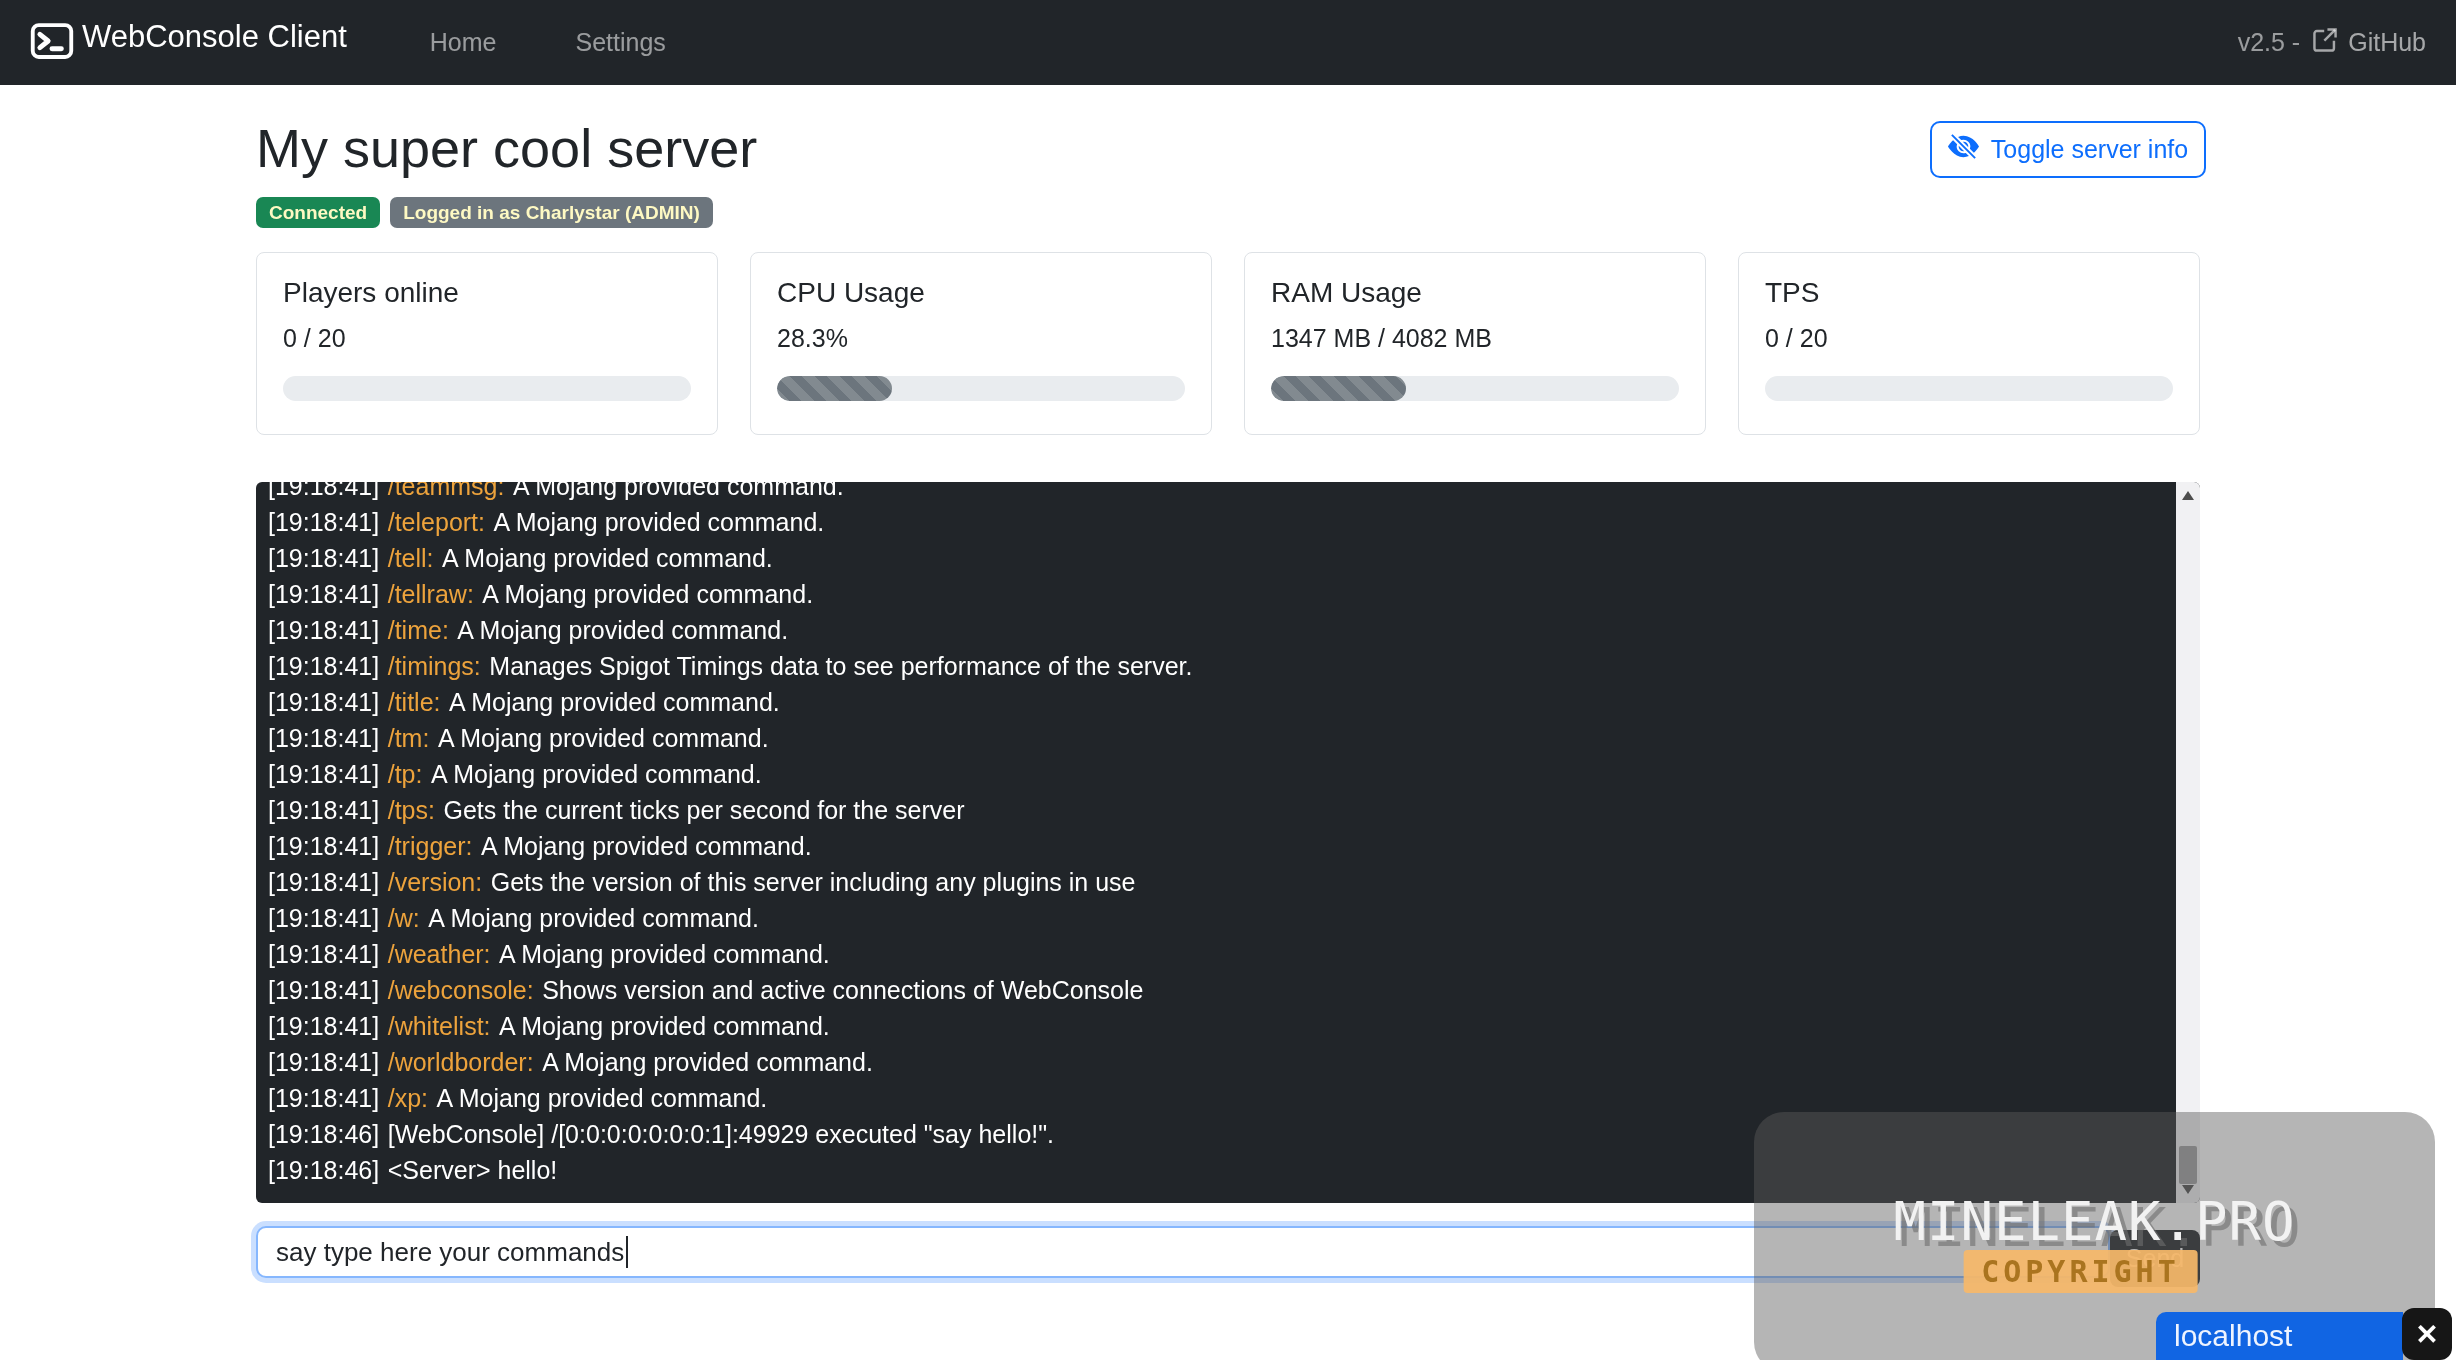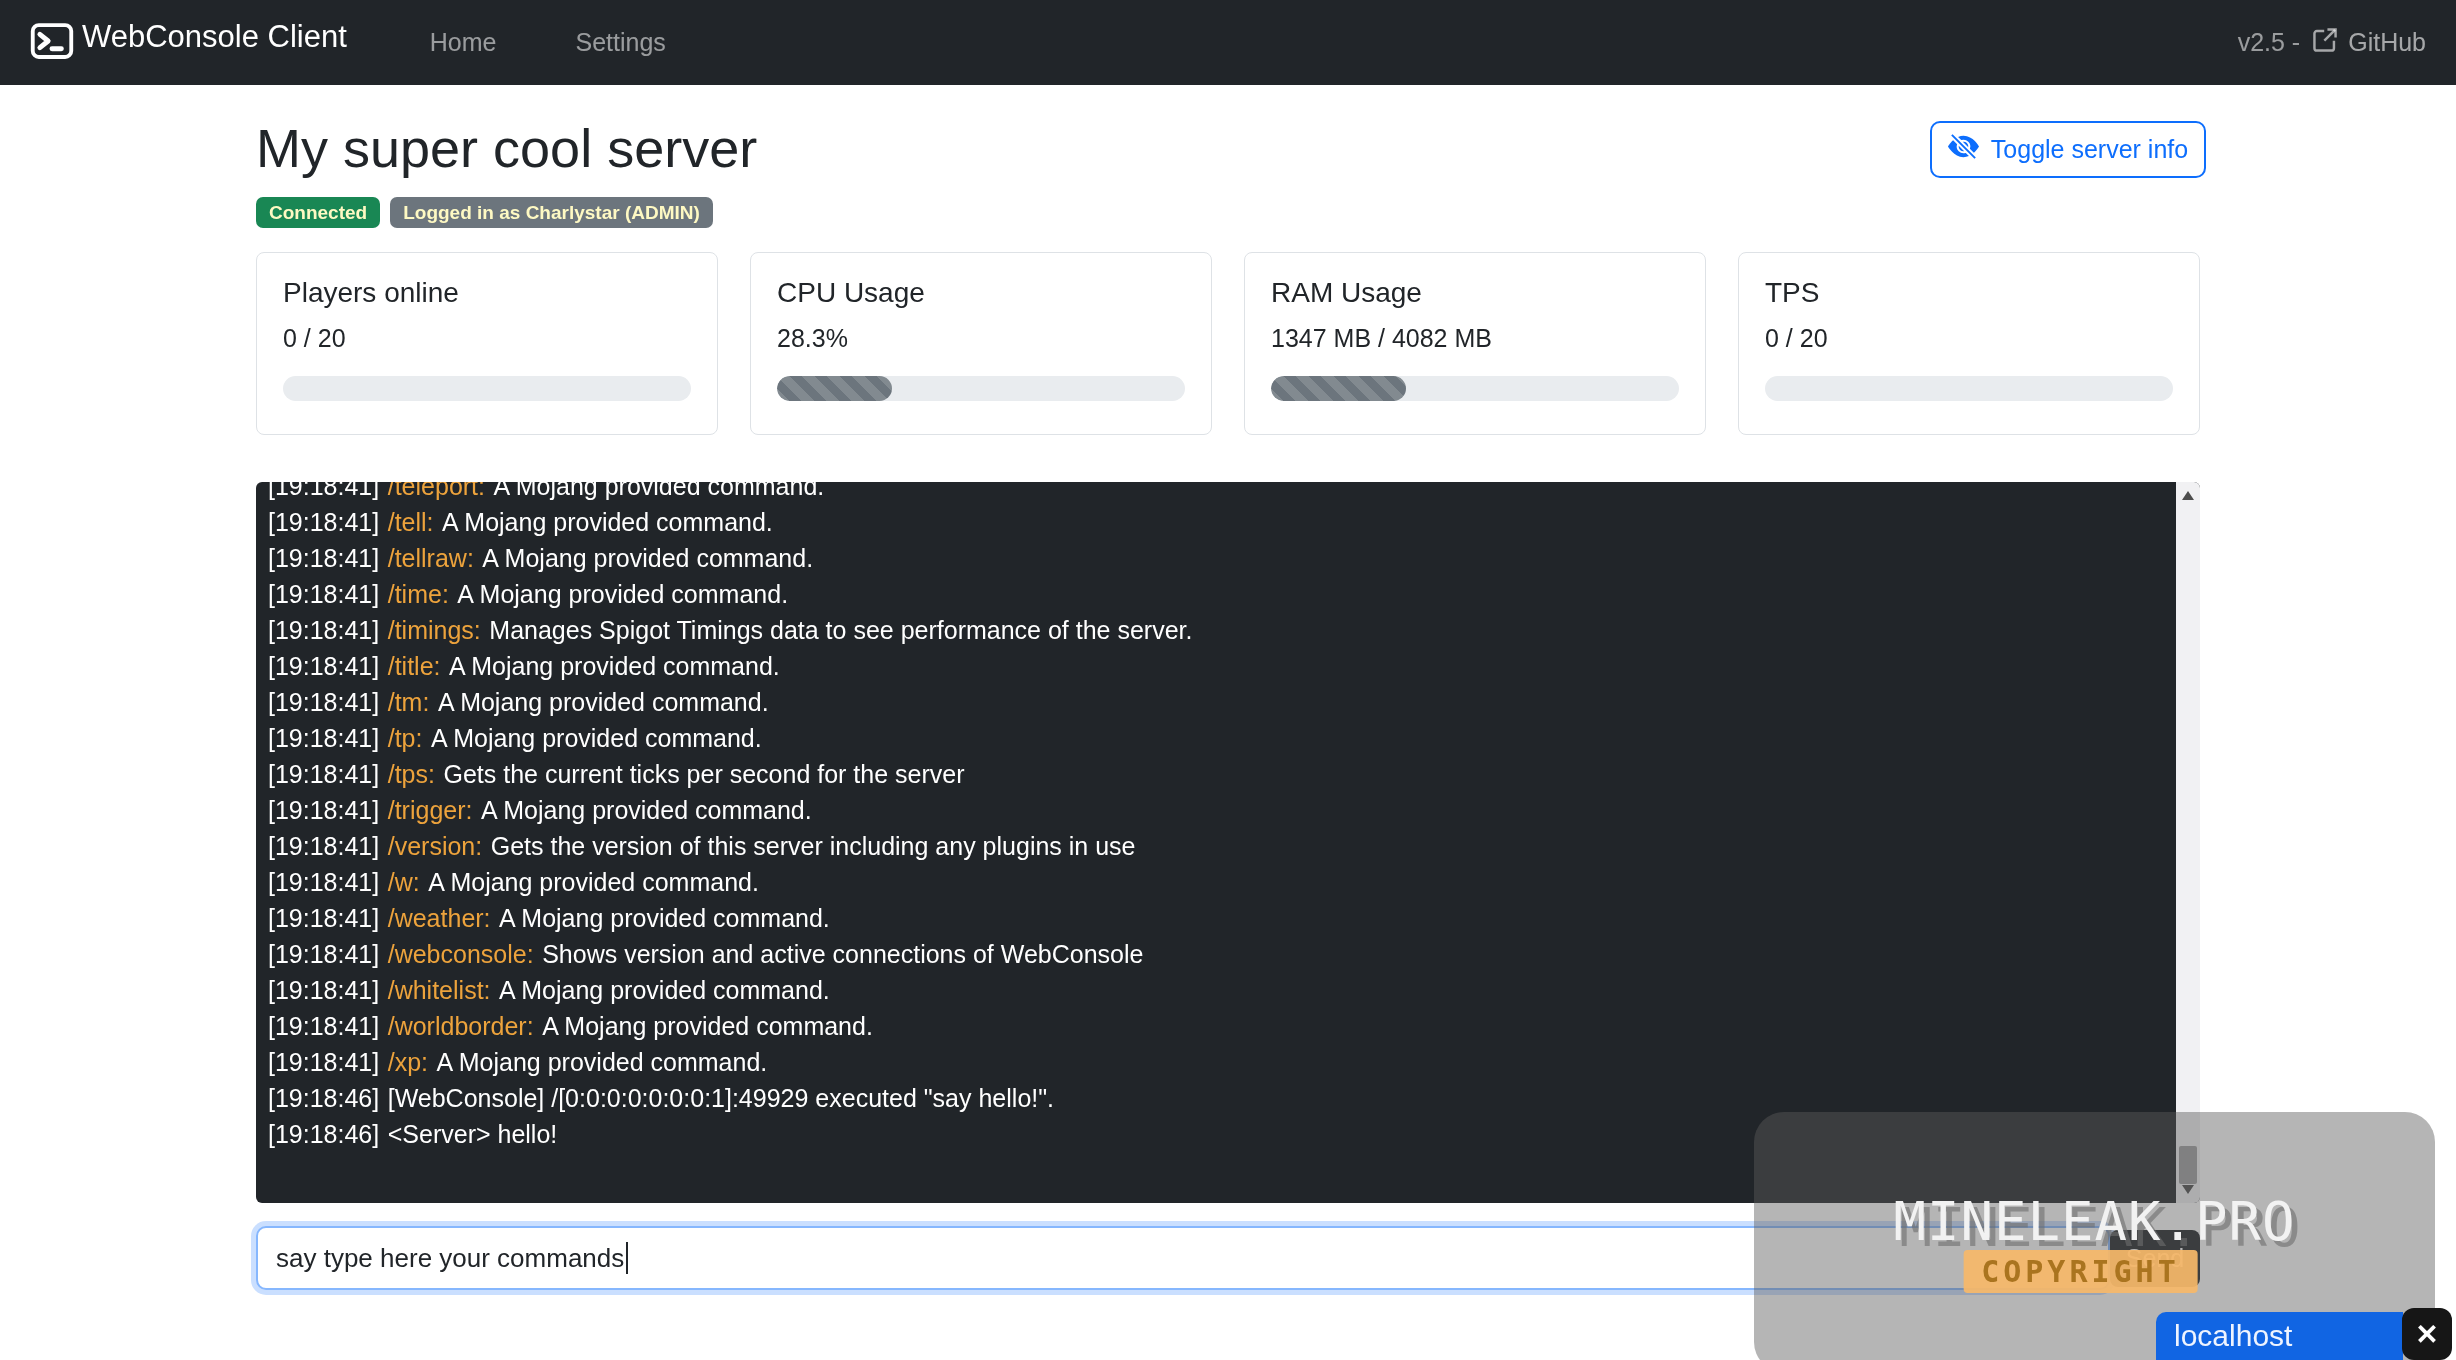--- a/index.html
+++ b/index.html
@@ -57,21 +57,21 @@
   }
   .cline .t { margin-right:.34em; }
   .cline .c { color:#eda33c; margin-right:.34em; }
   .scrollbar { position:absolute; right:0; top:0; width:24px; height:100%; background:#f1f1f3; }
   .sb-arrow-up, .sb-arrow-down { position:absolute; left:6px; width:0; height:0; border-left:6px solid transparent; border-right:6px solid transparent; }
   .sb-arrow-up { top:9px; border-bottom:9px solid #4d4d4d; }
   .sb-arrow-down { bottom:9px; border-top:9px solid #4d4d4d; }
   .sb-thumb { position:absolute; left:3px; top:664px; width:18px; height:38px; background:#9f9fa0; border-radius:2px; }
   
   .cmd-input {
-    position:absolute; left:256px; top:1226px; width:1854px; height:64px;
+    position:absolute; left:256px; top:1226px; width:1854px; height:52px;
     background:#fff; border:2px solid #86b7fe; border-radius:10px;
     box-shadow:0 0 0 5px rgba(13,110,253,.22);
     display:flex; align-items:center; padding:0 18px; font-size:26px; color:#212529; cursor:text;
   }
   .caret { display:inline-block; width:2px; height:32px; background:#212529; margin-left:2px; }
   .send-btn {
     position:absolute; left:2110px; top:1230px; width:90px; height:57px;
     background:#212529; color:#fff; border:none; border-radius:8px; font-size:25px;
     display:flex; align-items:center; justify-content:center; cursor:pointer;
     font-family:"Liberation Sans", sans-serif;
@@ -180,20 +180,21 @@
       <div class="card-title">TPS</div>
       <div class="card-value">0 / 20</div>
       <div class="progress">
           <div class="bar" style="width: 0%;"></div>
         </div>
     </div>
   </div>
 
   <div class="console">
     <div class="console-lines" id="console-lines">
+        <div class="cline"><span class="t">[19:18:41]</span><span class="c">/teammsg:</span><span class="m">A Mojang provided command.</span></div>
         <div class="cline"><span class="t">[19:18:41]</span><span class="c">/teleport:</span><span class="m">A Mojang provided command.</span></div>
         <div class="cline"><span class="t">[19:18:41]</span><span class="c">/tell:</span><span class="m">A Mojang provided command.</span></div>
         <div class="cline"><span class="t">[19:18:41]</span><span class="c">/tellraw:</span><span class="m">A Mojang provided command.</span></div>
         <div class="cline"><span class="t">[19:18:41]</span><span class="c">/time:</span><span class="m">A Mojang provided command.</span></div>
         <div class="cline"><span class="t">[19:18:41]</span><span class="c">/timings:</span><span class="m">Manages Spigot Timings data to see performance of the server.</span></div>
         <div class="cline"><span class="t">[19:18:41]</span><span class="c">/title:</span><span class="m">A Mojang provided command.</span></div>
         <div class="cline"><span class="t">[19:18:41]</span><span class="c">/tm:</span><span class="m">A Mojang provided command.</span></div>
         <div class="cline"><span class="t">[19:18:41]</span><span class="c">/tp:</span><span class="m">A Mojang provided command.</span></div>
         <div class="cline"><span class="t">[19:18:41]</span><span class="c">/tps:</span><span class="m">Gets the current ticks per second for the server</span></div>
         <div class="cline"><span class="t">[19:18:41]</span><span class="c">/trigger:</span><span class="m">A Mojang provided command.</span></div>

